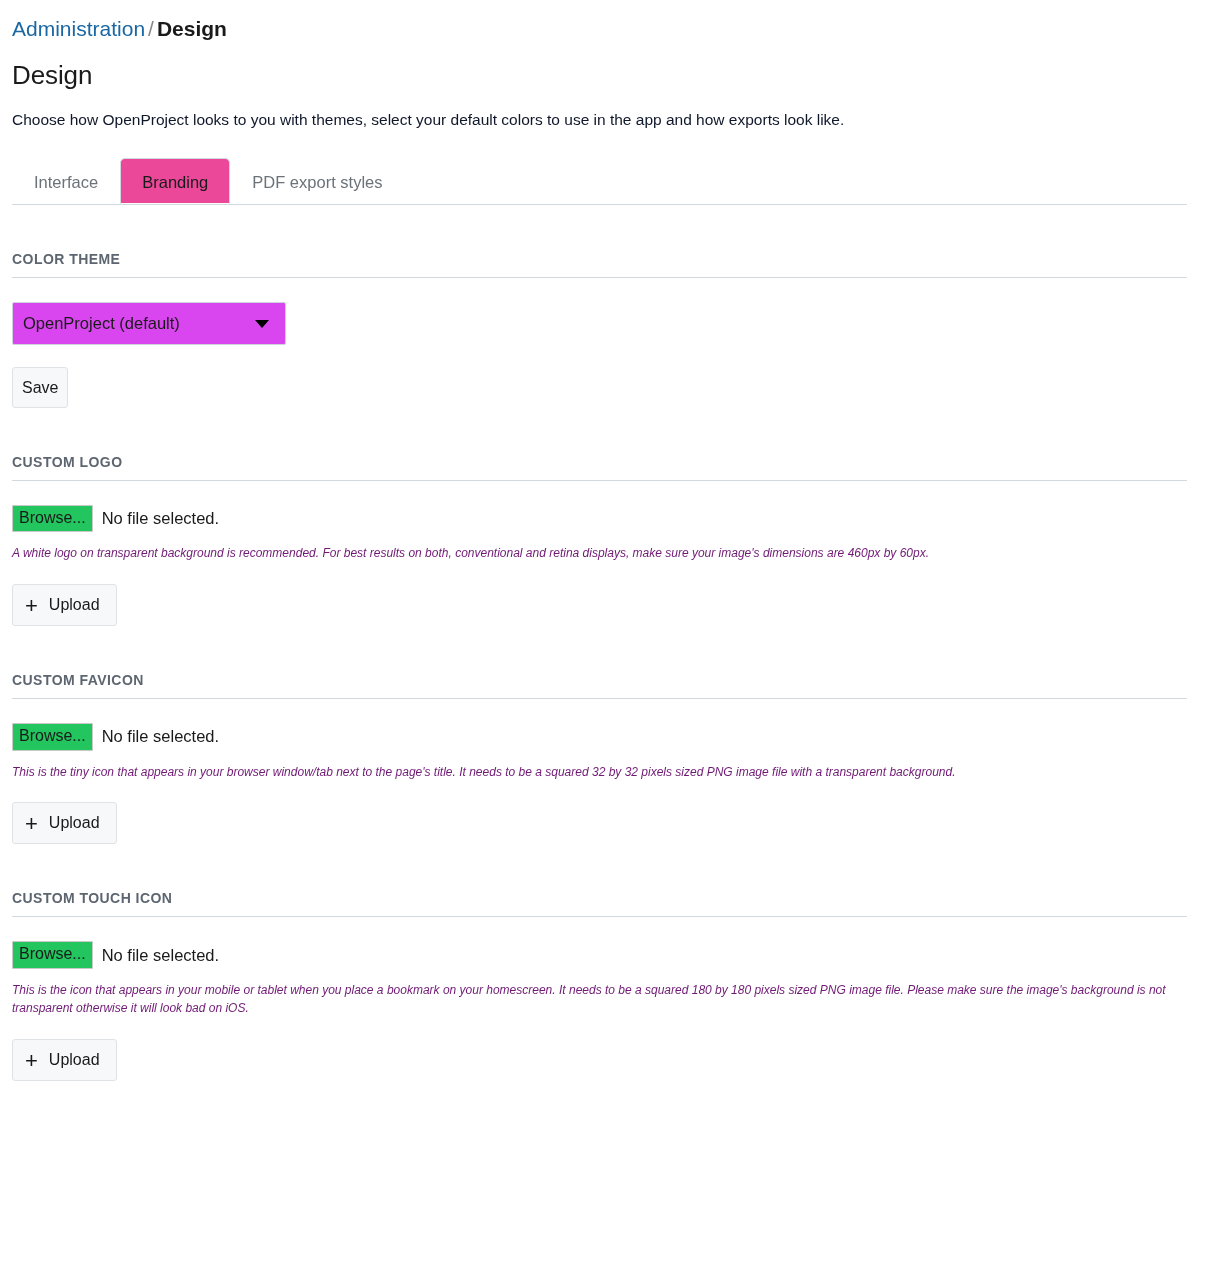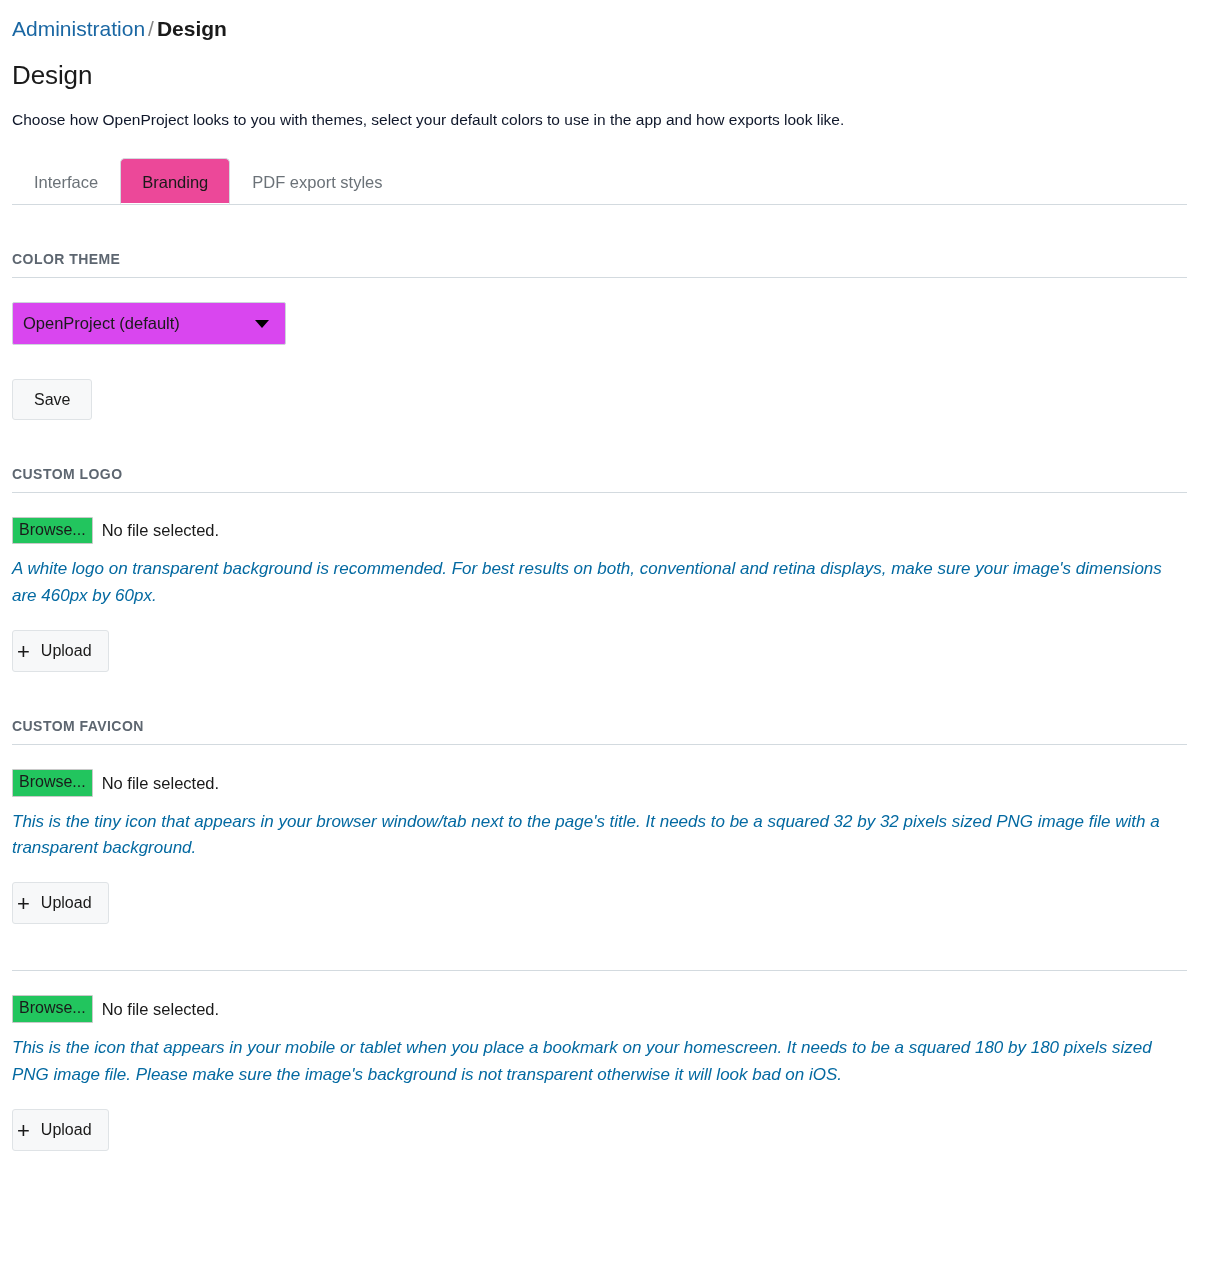--- a/index.html
+++ b/index.html
@@ -172,30 +172,30 @@
     border-radius: 3px;
     padding: 0 14px;
     height: 38px;
     line-height: 36px;
     box-sizing: border-box;
     cursor: pointer;
     display: inline-block;
     white-space: nowrap;
   }
   .btn-save {
-    margin-top: 34px;
-    padding: 0 21px;
+    margin-top: 22px;
+    padding: 0 9px;
     height: 41px;
     line-height: 39px;
   }
   .btn-upload {
     margin-top: 21px;
     height: 42px;
     line-height: 40px;
-    padding: 0 16px 0 4px;
+    padding: 0 16px 0 12px;
     text-align: right;
   }
   .plus-icon {
     display: inline-block;
     font-size: 22px;
     font-weight: normal;
     line-height: 1;
     vertical-align: -3px;
     margin-right: 11px;
     color: #1a1a1a;
@@ -222,22 +222,22 @@
     white-space: nowrap;
   }
   .file-status {
     margin-left: 9px;
     font-size: 16.5px;
     color: #1a1a1a;
     white-space: nowrap;
   }
   .help-text {
     font-style: italic;
-    font-size: 17px;
-    color: #0369a1;
+    font-size: 12px;
+    color: #701a75;
     line-height: 1.55;
     margin: 12px 11px 0 0;
     max-width: 1178px;
   }
 </style>
 </head>
 <body>
 
 <div class="page">
 
@@ -293,20 +293,21 @@
       <div class="file-row">
         <span class="browse-btn">Browse...</span>
         <span class="file-status">No file selected.</span>
       </div>
       <p class="help-text">This is the tiny icon that appears in your browser window/tab next to the page's title. It needs to be a squared 32 by 32 pixels sized PNG image file with a transparent background.</p>
       <button class="btn btn-upload" type="button"><span class="plus-icon">+</span><span>Upload</span></button>
     </div>
   </div>
 
   <div class="section">
+    <h2 class="section-title">CUSTOM TOUCH ICON</h2>
     <div class="section-divider"></div>
     <div class="section-body">
       <div class="file-row">
         <span class="browse-btn">Browse...</span>
         <span class="file-status">No file selected.</span>
       </div>
       <p class="help-text">This is the icon that appears in your mobile or tablet when you place a bookmark on your homescreen. It needs to be a squared 180 by 180 pixels sized PNG image file. Please make sure the image's background is not transparent otherwise it will look bad on iOS.</p>
       <button class="btn btn-upload" type="button"><span class="plus-icon">+</span><span>Upload</span></button>
     </div>
   </div>

